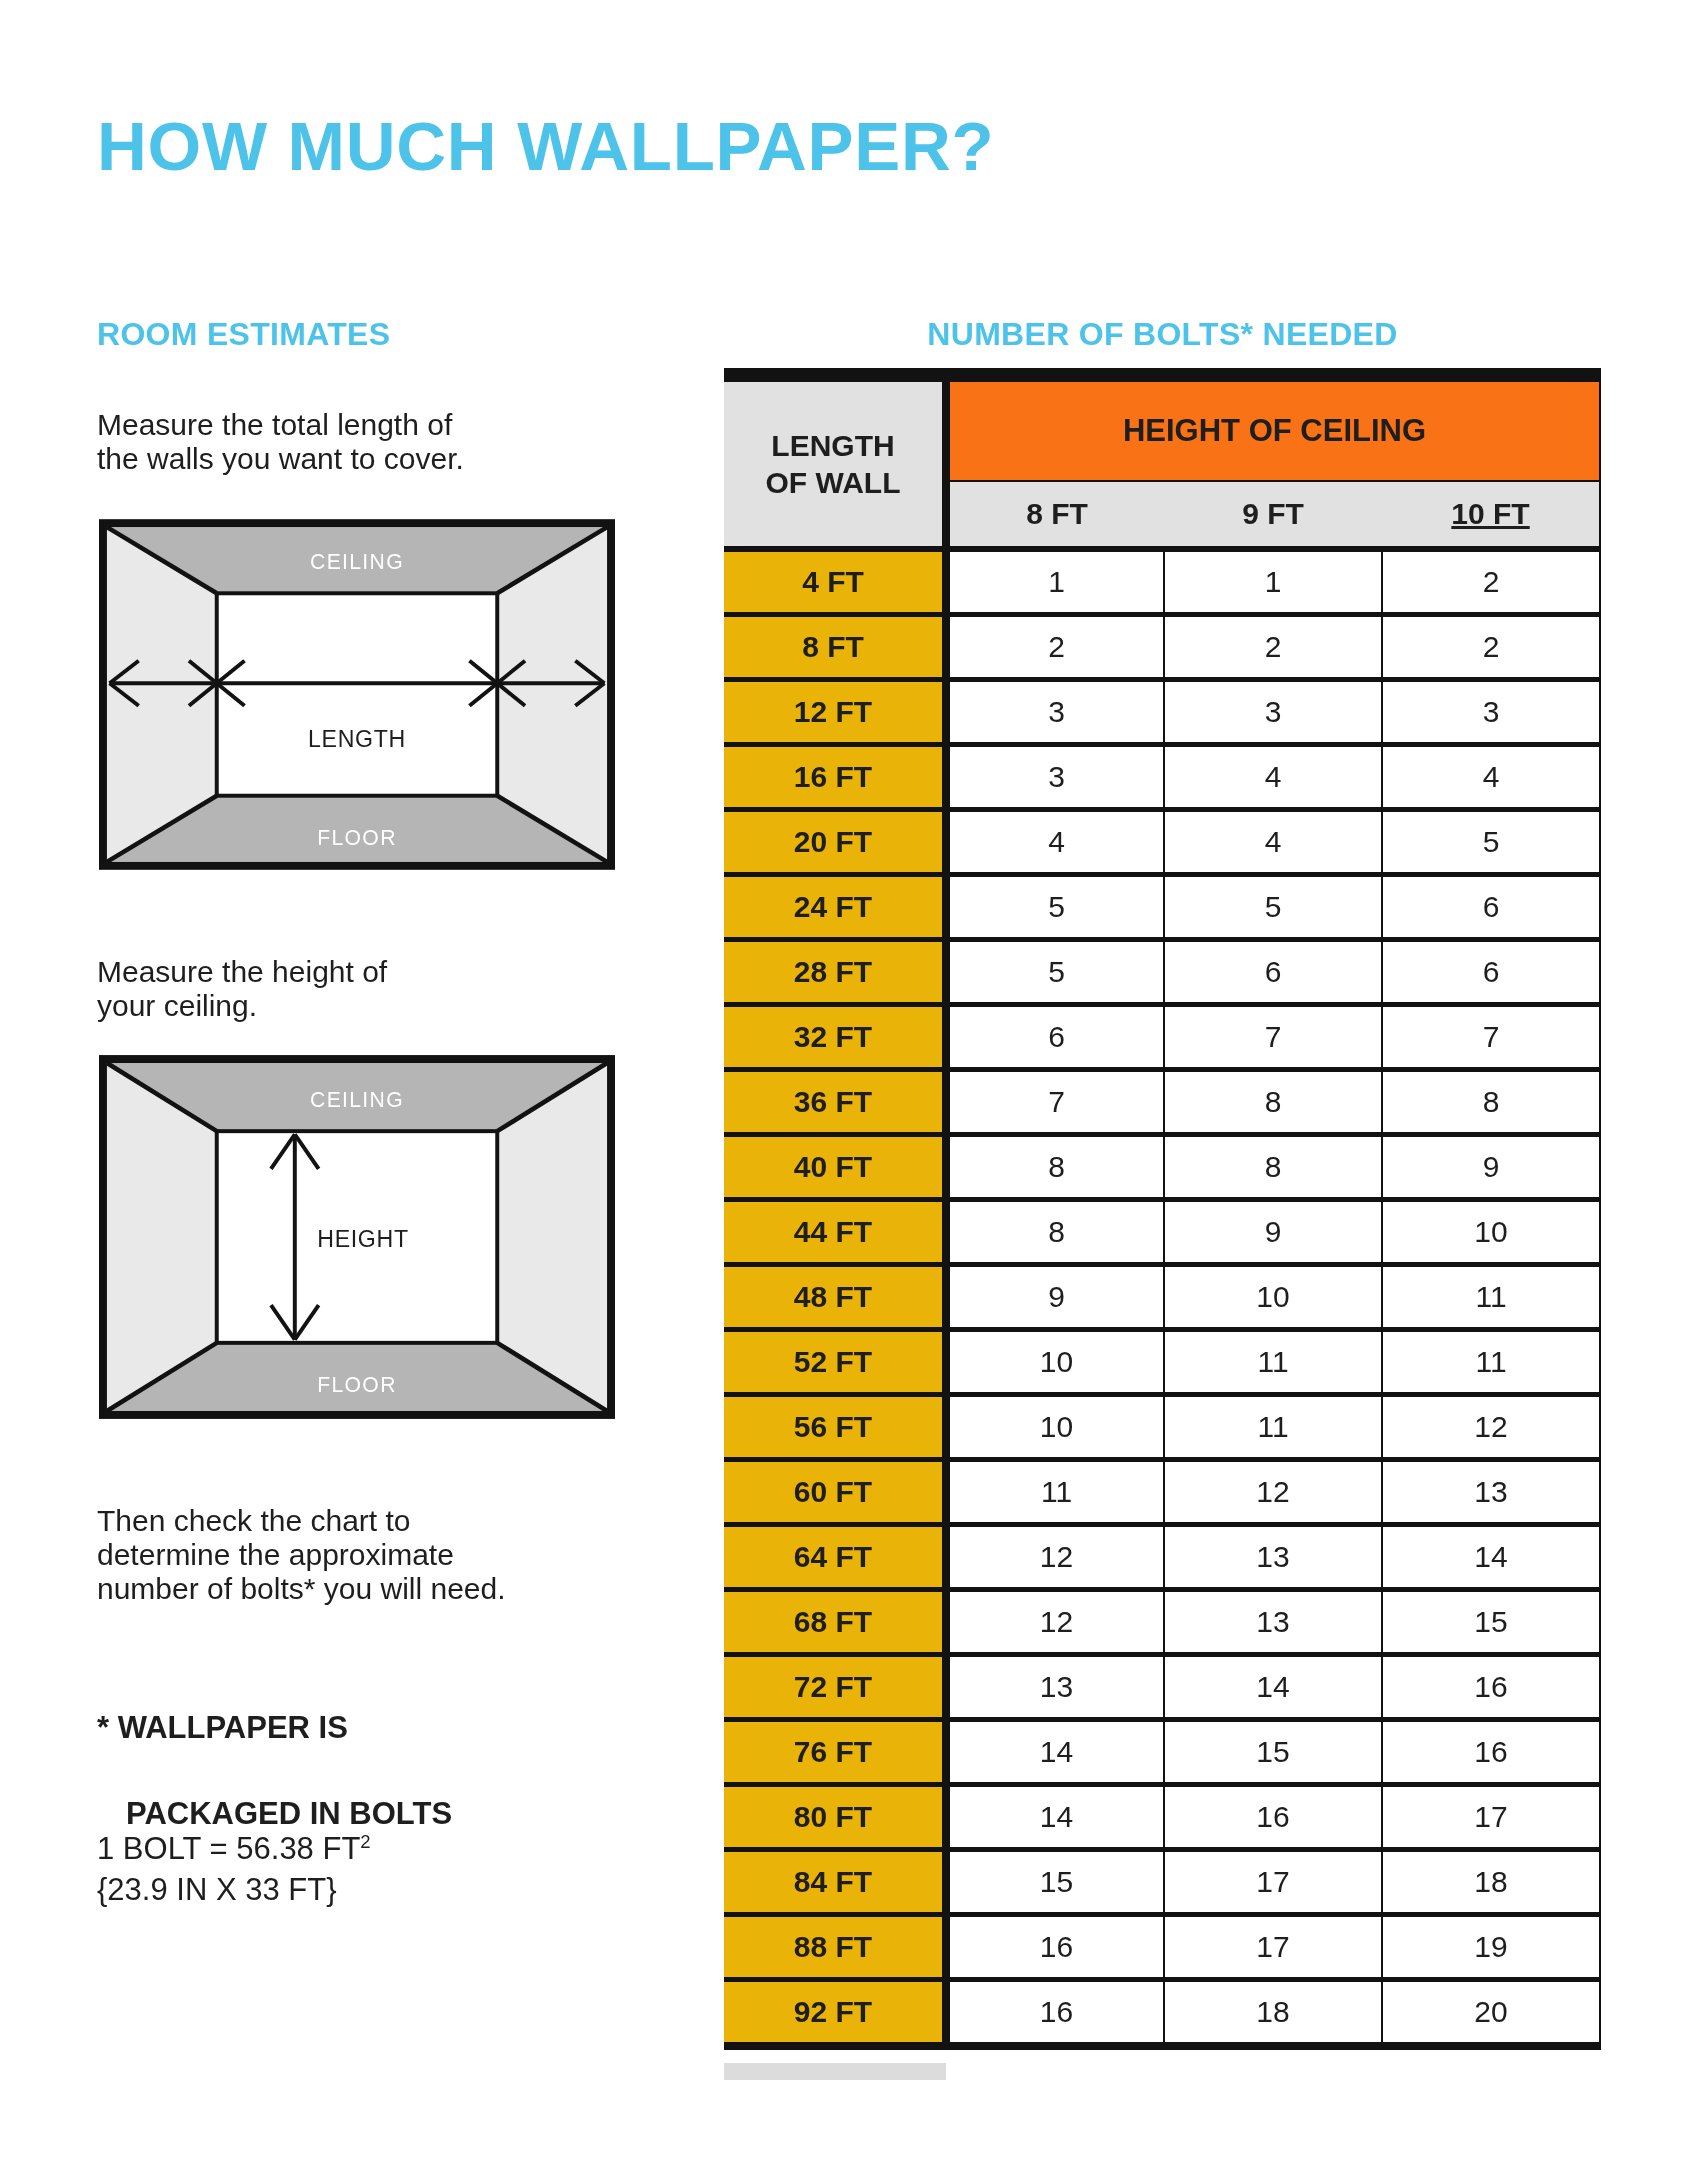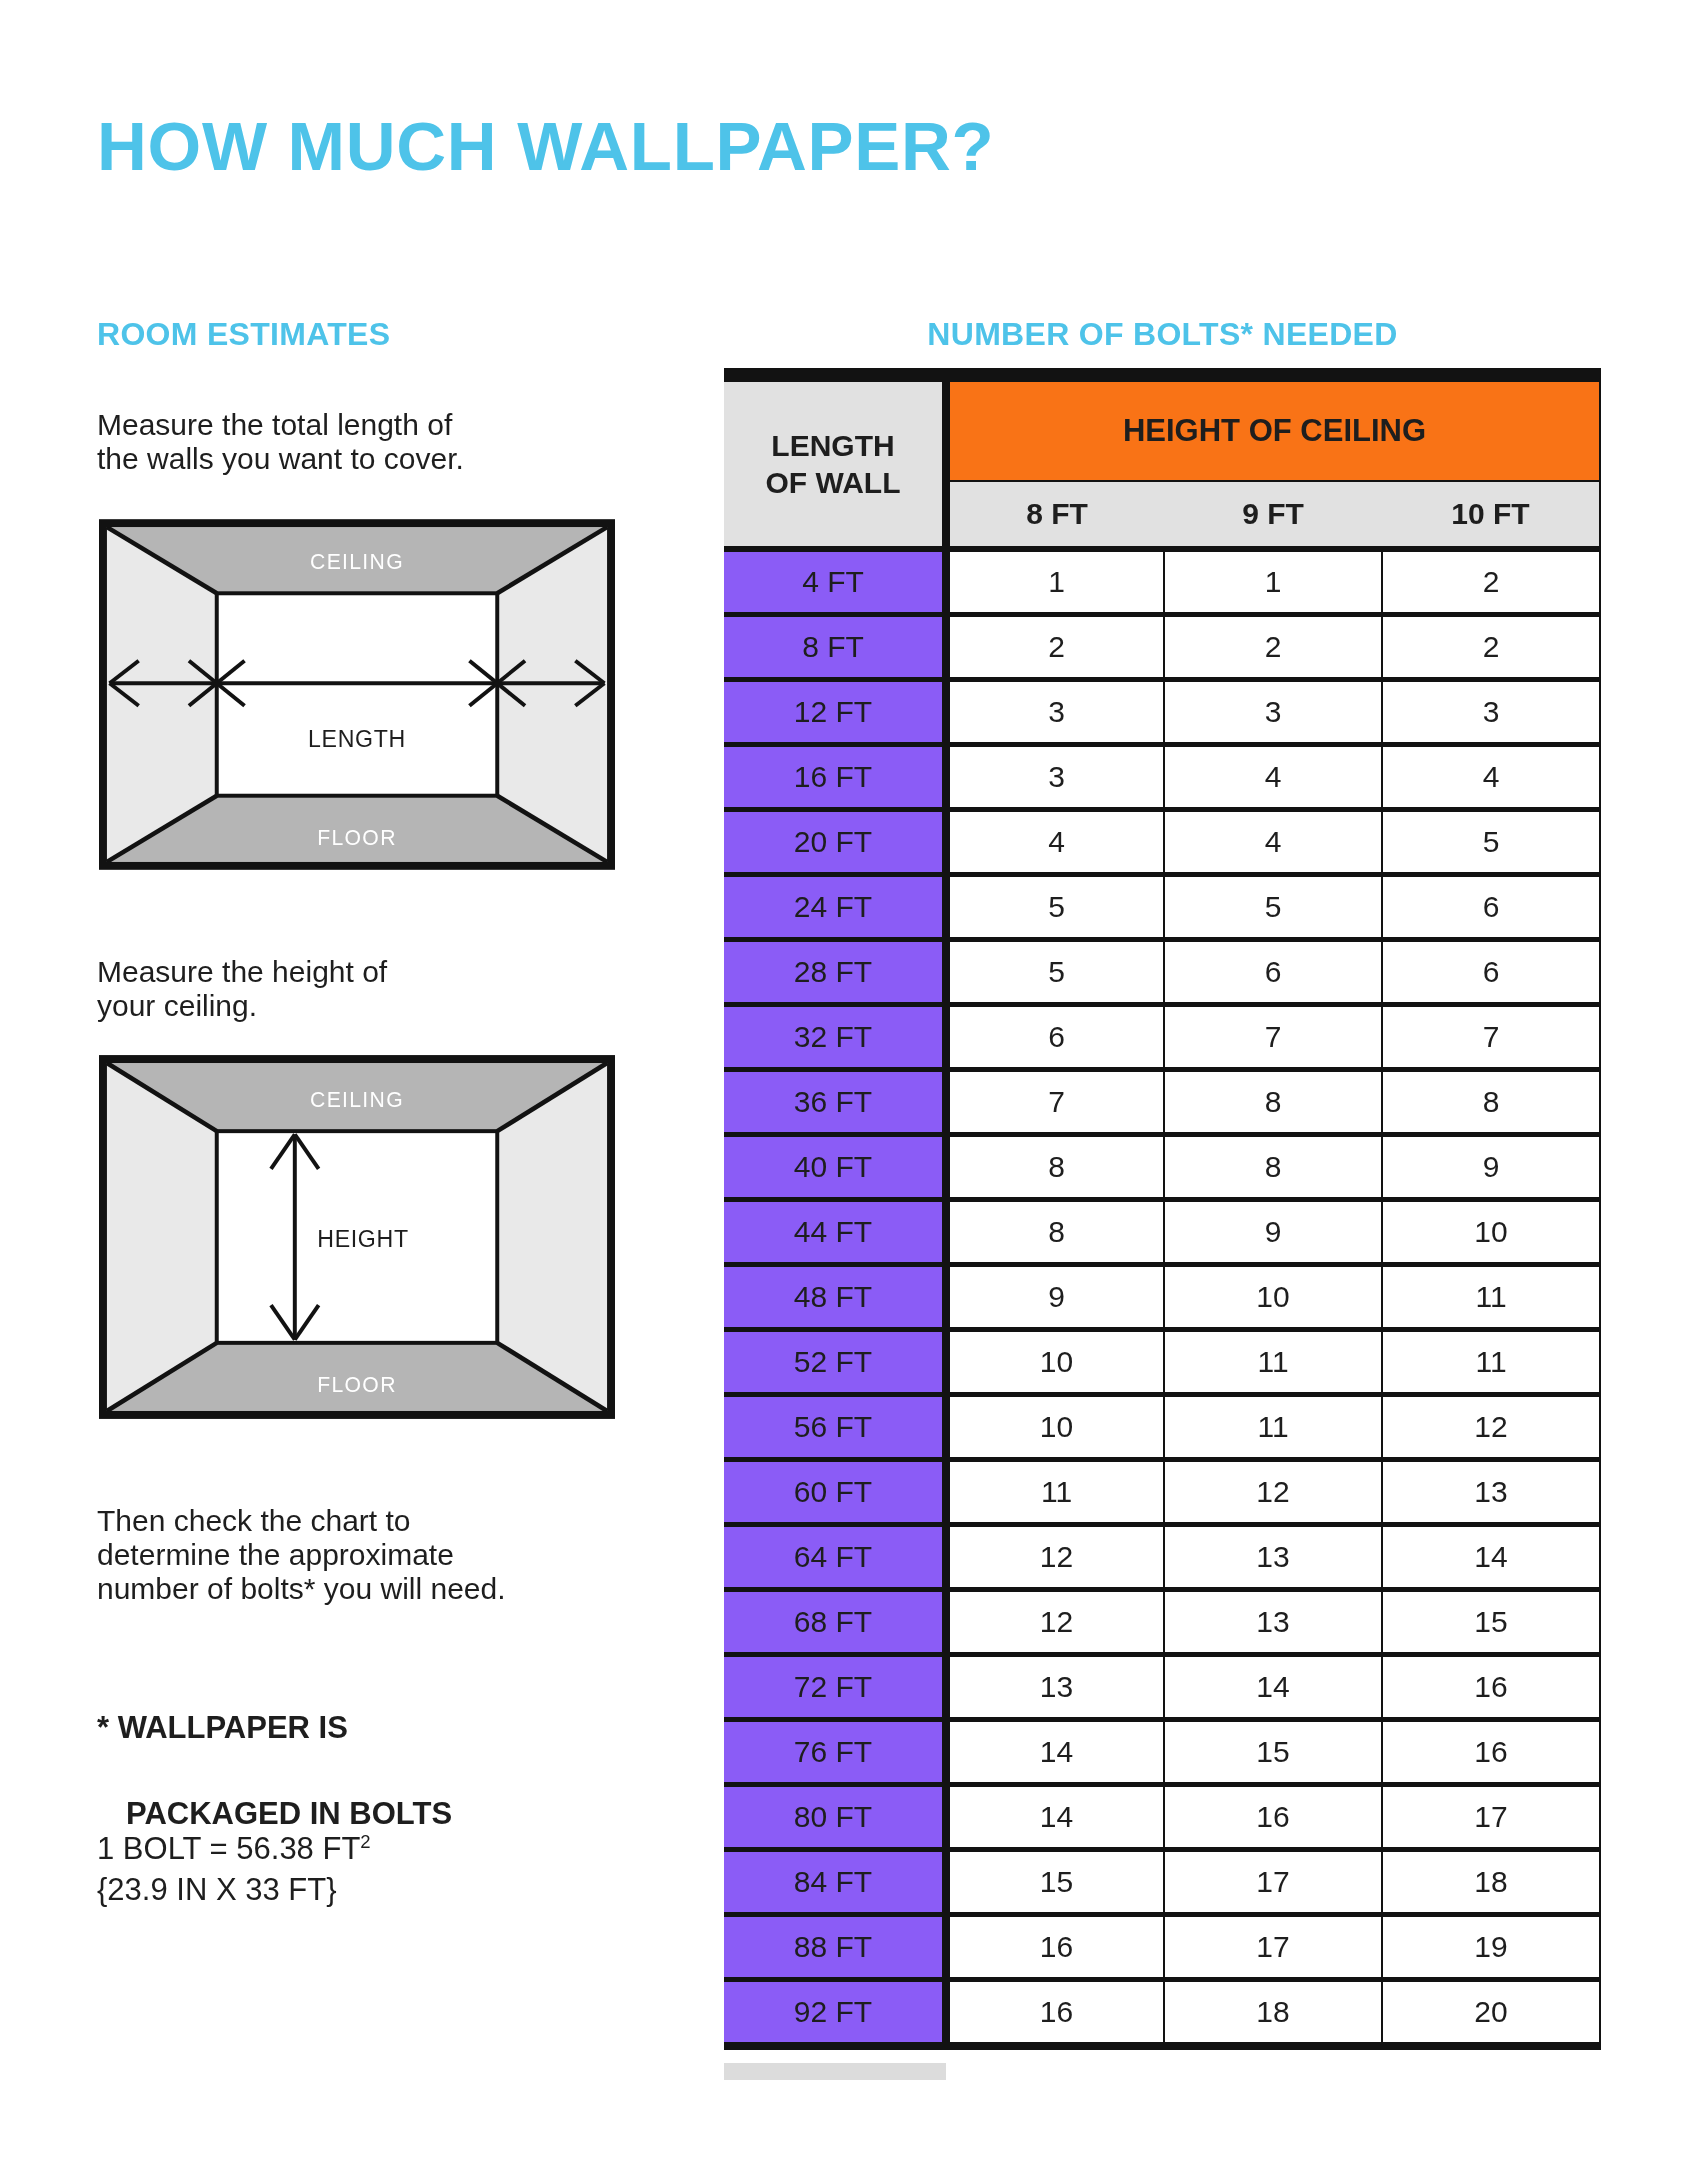--- a/index.html
+++ b/index.html
@@ -31,22 +31,22 @@
   .bolt-table{position:absolute;left:724px;top:368px;width:877px;border-collapse:collapse;table-layout:fixed;
     border-top:14.6px solid #121212;}
   .bolt-table th,.bolt-table td{padding:0;text-align:center;vertical-align:middle;}
   .col-label{width:222px;}
   .col-val{width:218px;}
   th.corner{background:#e1e1e1;font-size:30px;font-weight:bold;white-space:pre-line;line-height:37px;
     border-right:8.6px solid #121212;border-bottom:6.6px solid #121212;}
   th.group{background:#f97316;font-size:31px;font-weight:bold;height:98px;
     border-bottom:2.6px solid #121212;border-right:2.6px solid #121212;}
   th.sub{background:#e1e1e1;font-size:30px;font-weight:bold;height:64px;border-bottom:6.6px solid #121212;}
-  th.sub:last-child{border-right:2.6px solid #121212;}
-  .bolt-table tbody th{background:#8b5cf6;font-size:30px;font-weight:normal;height:60px;
+  th.sub:last-child{border-right:2.6px solid #121212;text-decoration:underline;}
+  .bolt-table tbody th{background:#eab308;font-size:30px;font-weight:bold;height:60px;
     border-right:8.6px solid #121212;border-bottom:5.3px solid #121212;}
   .bolt-table tbody td{background:#ffffff;font-size:30px;border-right:2.6px solid #121212;border-bottom:5.3px solid #121212;}
   .bolt-table tbody tr:last-child th,.bolt-table tbody tr:last-child td{border-bottom:8px solid #121212;}
 
   .table-shadow{position:absolute;left:724px;top:2063px;width:222px;height:17px;background:#dcdcdc;}
 </style>
 </head>
 <body>
 
 <h1 class="page-title" style="color:#4ec3e9">HOW MUCH WALLPAPER?</h1>

